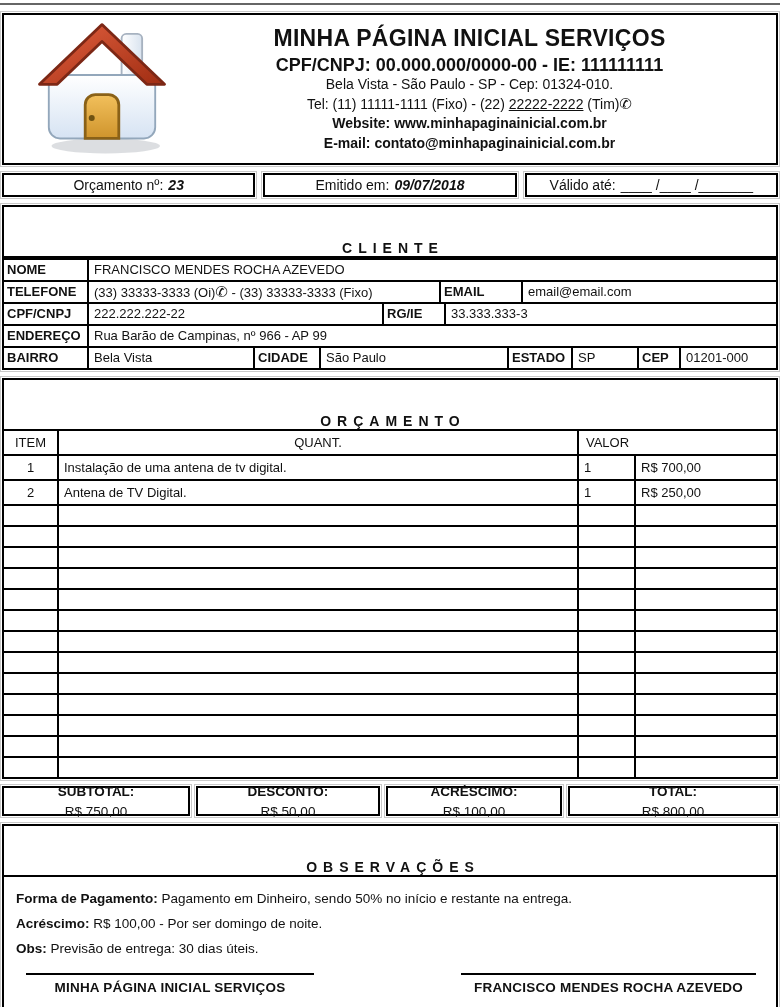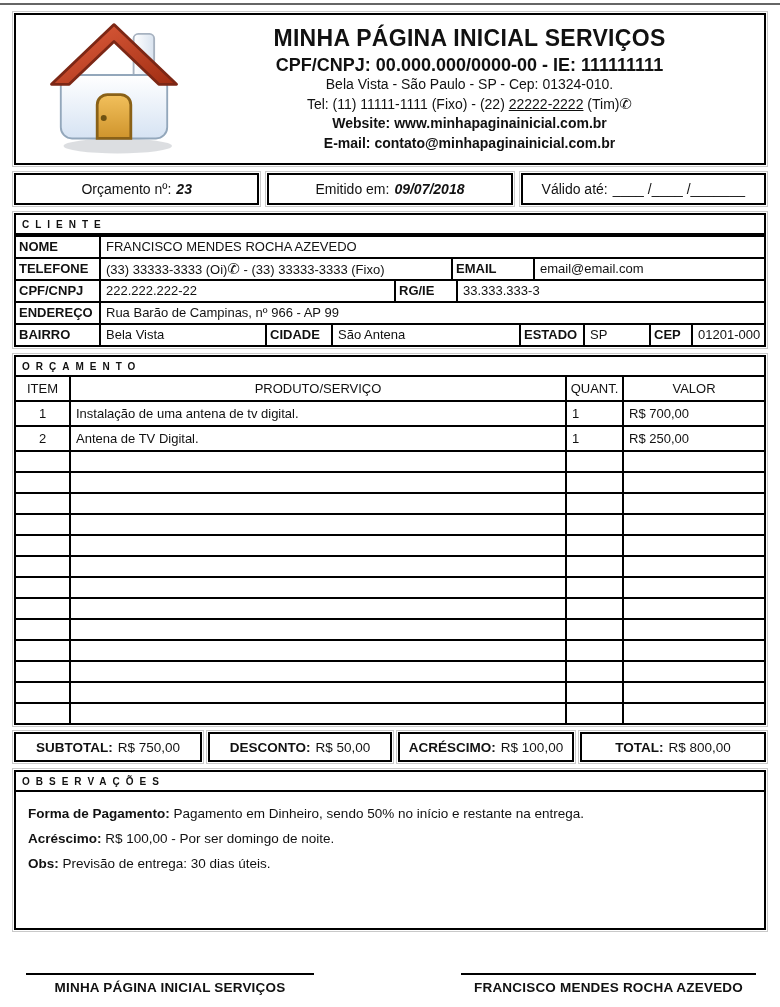--- a/index.html
+++ b/index.html
@@ -4,21 +4,21 @@
 <style>
   * { margin:0; padding:0; box-sizing:border-box; }
   html,body { background:#f2f2f2; }
   .page {
     position:relative;
     width:780px; height:1007px;
     margin:0 auto;
     background:#ffffff;
     font-family:"Liberation Sans", sans-serif;
     color:#111;
-    padding:0 14px;
+    padding:0 2px;
     overflow:hidden;
   }
   .top-rule { border-top:2px solid #666; margin:3px -14px 0 -14px; }
 
   .box {
     border:2px solid #000;
     outline:1px solid #c9c9c9;
     outline-offset:1px;
     background:#fff;
   }
@@ -30,33 +30,34 @@
   .company-title { font-size:23px; font-weight:bold; letter-spacing:.3px; margin-bottom:3px; }
   .company-reg { font-size:18px; font-weight:bold; line-height:20px; }
   .company-line { font-size:14px; line-height:19.5px; }
   .company-line.bold { font-weight:bold; }
   .u { text-decoration:underline; }
   .phone-glyph { font-family:"DejaVu Sans", sans-serif; font-size:15px; }
 
   
   .quote-info-row { display:flex; gap:8px; margin-top:8px; }
   .quote-cell {
-    flex:1; height:32px;
+    flex:1; height:24px;
     display:flex; align-items:center; justify-content:center;
     font-size:14px; gap:5px;
   }
   .quote-cell b { font-weight:bold;font-style:italic; }
 
   
   .section { margin-top:8px; }
   .section-title {
-    font-weight:bold; font-size:10px;
+    text-align:center; font-weight:bold; font-size:14px;
     letter-spacing:6px; padding-left:6px;
     height:20px; line-height:20px;
     border-bottom:2px solid #000;
+    margin-top:31px;
   }
 
   
   .crow { display:grid; border-top:2px solid #000; height:22px; font-size:13px; }
   .crow:first-of-type { border-top:none; }
   .crow > div { line-height:20px; white-space:nowrap; overflow:hidden; }
   .clabel { font-weight:bold; padding-left:3px; border-right:2px solid #000; }
   .cval  { padding-left:5px; border-right:2px solid #000; }
   .crow > div:last-child { border-right:none; }
   .row-nome     { grid-template-columns:85px 1fr; }
@@ -73,21 +74,21 @@
   .orow.head > div { justify-content:center; }
   .orow.item { height:25px; }
   .orow.empty { height:21px; }
   .cell-item { justify-content:center; }
   .cell-produto, .cell-quant, .cell-valor { padding-left:5px; }
 
   
   .totals-row { display:flex; gap:6px; margin-top:7px; }
   .total-cell {
     height:30px; display:flex; align-items:center; justify-content:center;
-    font-size:13.5px; gap:5px;
+    font-size:13.5px; gap:5px;flex-direction:column;
   }
   .total-cell .tlabel { font-weight:bold; }
   .tc1 { width:188px; } .tc2 { width:184px; } .tc3 { width:176px; } .tc4 { flex:1; }
 
   
   .obs-body { height:136px; padding:9px 12px; font-size:13.5px; }
   .obs-line { line-height:25px; }
   .obs-line b { font-weight:bold; }
 
   
@@ -180,33 +181,32 @@
       <div class="cval">33.333.333-3</div>
     </div>
     <div class="crow row-endereco">
       <div class="clabel">ENDEREÇO</div>
       <div class="cval">Rua Barão de Campinas, nº 966 - AP 99</div>
     </div>
     <div class="crow row-bairro">
       <div class="clabel">BAIRRO</div>
       <div class="cval">Bela Vista</div>
       <div class="clabel">CIDADE</div>
-      <div class="cval">São Antena</div>
+      <div class="cval">São Paulo</div>
       <div class="clabel">ESTADO</div>
       <div class="cval">SP</div>
       <div class="clabel">CEP</div>
       <div class="cval">01201-000</div>
     </div>
   </div>
 
   <div class="box section">
     <div class="section-title">ORÇAMENTO</div>
     <div class="orow head">
       <div>ITEM</div>
-      <div>PRODUTO/SERVIÇO</div>
       <div>QUANT.</div>
       <div>VALOR</div>
     </div>
     <div>
       <div class="orow item">
         <div class="cell-item">1</div>
         <div class="cell-produto">Instalação de uma antena de tv digital.</div>
         <div class="cell-quant">1</div>
         <div class="cell-valor">R$ 700,00</div>
       </div>

